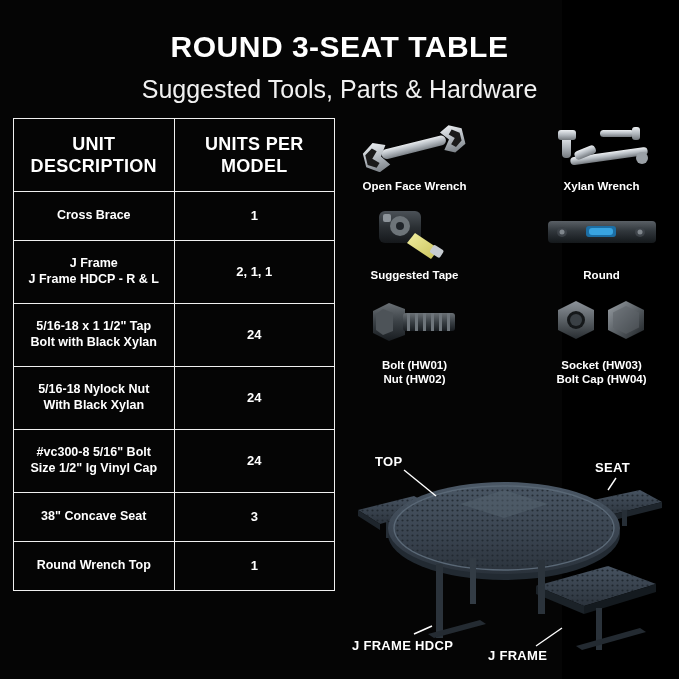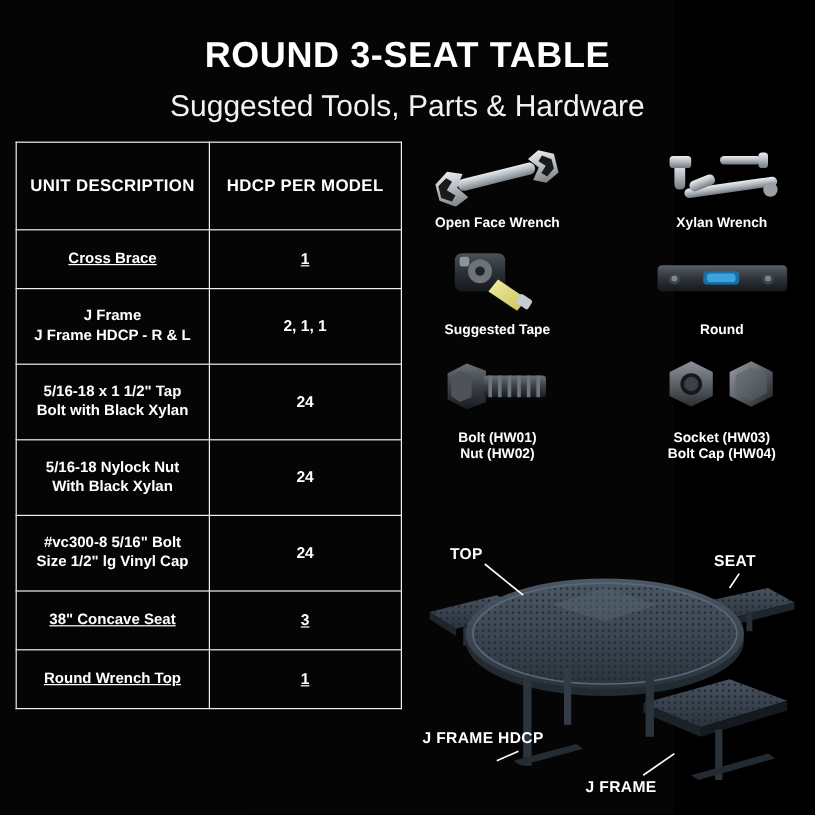--- a/index.html
+++ b/index.html
@@ -56,37 +56,37 @@
   }
   .parts-table td, .parts-table th {
     border: 1px solid #f0f0f0;
     text-align: center;
     vertical-align: middle;
     color: #ffffff;
     padding: 6px 4px;
     line-height: 1.25;
   }
   .parts-table th {
-    font-size: 14px;
+    font-size: 18px;
     font-weight: bold;
     height: 60px;
     letter-spacing: 0.3px;
   }
   .parts-table td.desc {
     font-size: 12.5px;
     font-weight: bold;
     width: 193px;
   }
   .parts-table td.qty {
     font-size: 13px;
     font-weight: bold;
     width: 127px;
   }
   .row-tall td { height: 50px; }
-  .row-short td { height: 36px; text-decoration: underline; }
+  .row-short td { height: 36px; }
 
   
   .tools {
     position: absolute;
     left: 345px;
     top: 122px;
     width: 326px;
   }
   .tool-row {
     display: flex;
@@ -122,38 +122,38 @@
   .callout {
     position: absolute;
     font-size: 13px;
     font-weight: bold;
     color: #ffffff;
     letter-spacing: 0.3px;
     white-space: nowrap;
   }
   .c-top  { left: 35px;  top: 16px; }
   .c-seat { left: 255px; top: 22px; }
-  .c-jframe-hdcp { left: 12px; top: 169px; }
+  .c-jframe-hdcp { left: 12px; top: 200px; }
   .c-jframe { left: 148px; top: 210px; }
 
   svg { display: block; }
 </style>
 </head>
 <body>
 
 <div id="sheet">
 
   <div class="title">ROUND 3-SEAT TABLE</div>
   <div class="subtitle">Suggested Tools, Parts &amp; Hardware</div>
 
   <table class="parts-table">
     <thead>
       <tr>
         <th class="desc">UNIT DESCRIPTION</th>
-        <th class="qty">HDCP PER MODEL</th>
+        <th class="qty">UNITS PER MODEL</th>
       </tr>
     </thead>
     <tbody>
       <tr class="row-short">
         <td class="desc">Cross Brace</td>
         <td class="qty">1</td>
       </tr>
       <tr class="row-tall">
         <td class="desc" style="white-space:pre-line">J Frame
 J Frame HDCP - R &amp; L</td>

